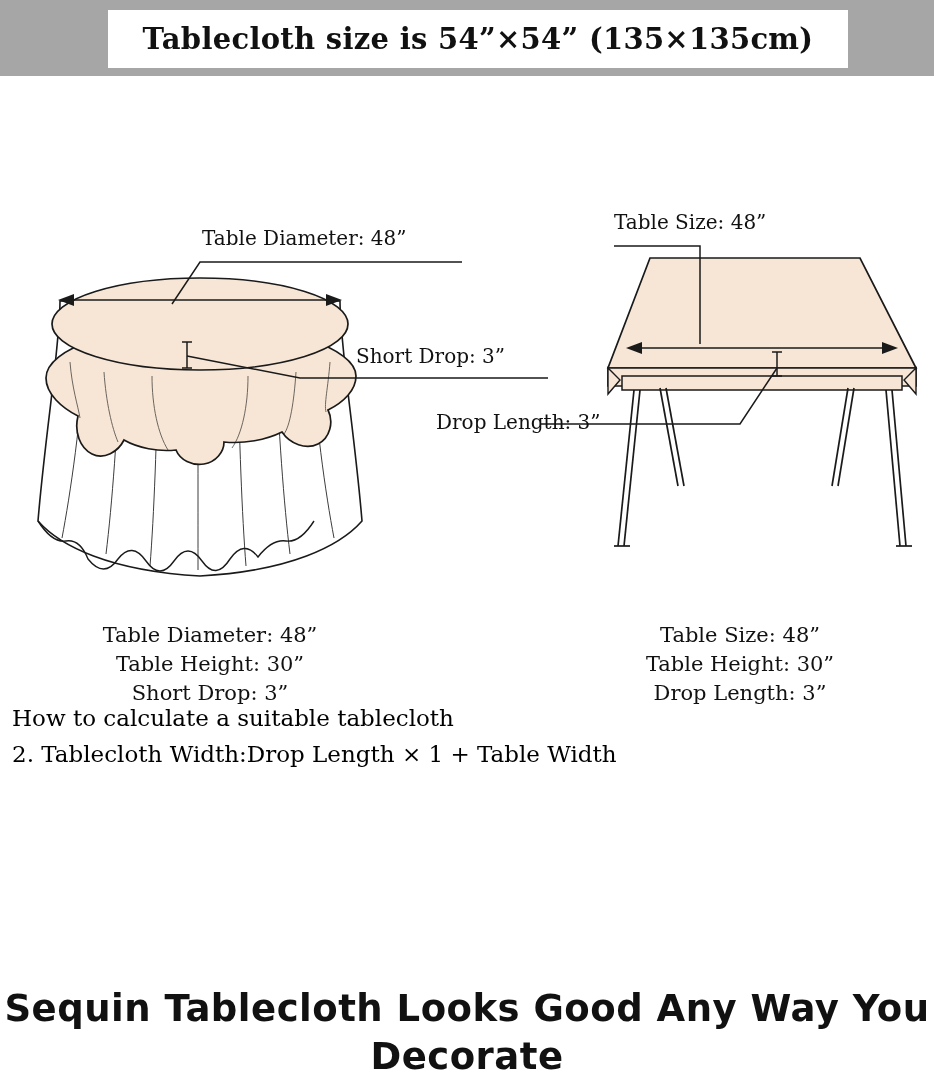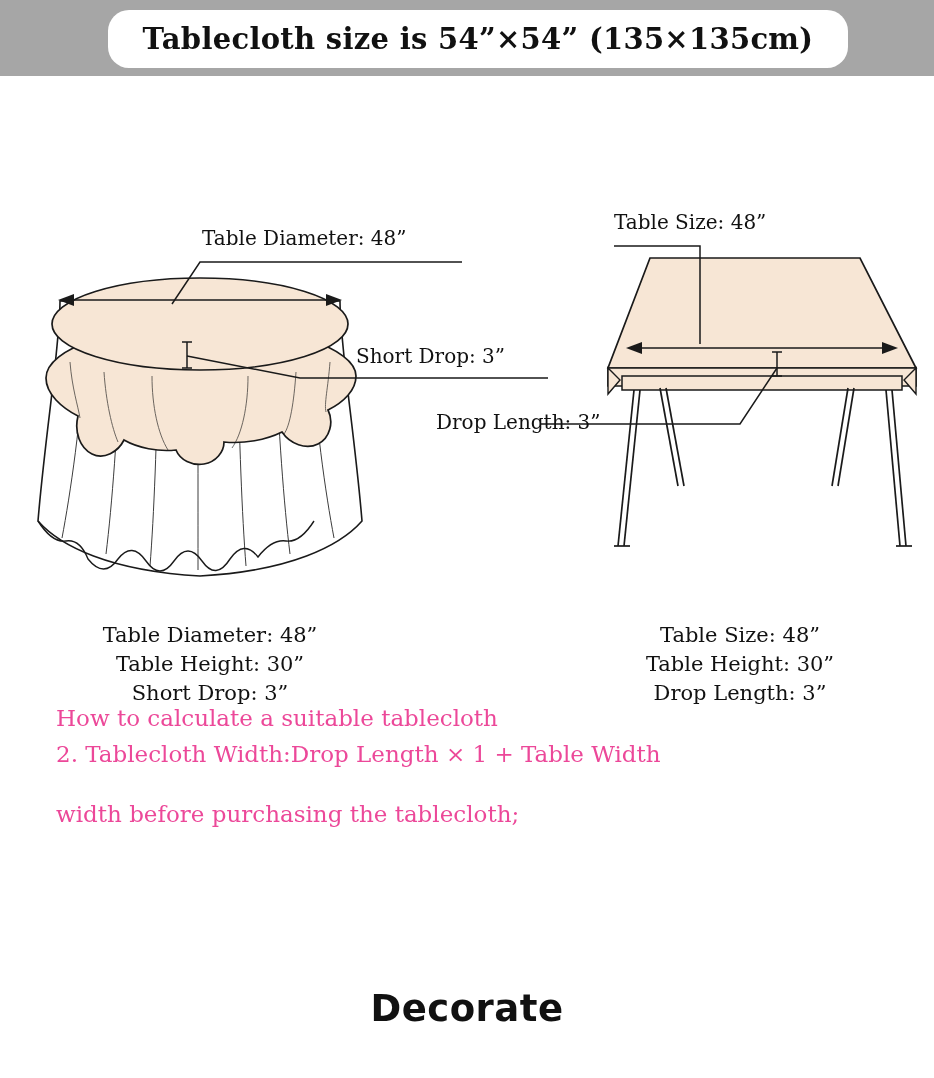--- a/index.html
+++ b/index.html
@@ -28,21 +28,20 @@
   .header-inner {
     position: absolute;
     left: 108px;
     top: 10px;
     width: 740px;
     height: 58px;
     background: #ffffff;
     display: flex;
     align-items: center;
     justify-content: center;
-    border-radius: 21px;
   }
   .header-title {
     font-family: "DejaVu Serif", "Liberation Serif", serif;
     font-size: 29px;
     font-weight: bold;
     letter-spacing: 0.3px;
     color: #111111;
     white-space: nowrap;
   }
 
@@ -90,23 +89,22 @@
   
   .body-text {
     position: absolute;
     left: 12px;
     top: 700px;
     width: 910px;
   }
   .body-line {
     font-size: 23px;
     line-height: 36px;
-    color: #ec4899;
-    white-space: nowrap;
-    margin-left: 44px;
+    color: #000000;
+    white-space: nowrap;
   }
   .body-gap {
     height: 24px;
   }
 
   
   .footer-headline {
     position: absolute;
     left: 0;
     top: 985px;
@@ -256,18 +254,18 @@
     <div>Table Size: 48”</div>
     <div>Table Height: 30”</div>
     <div>Drop Length: 3”</div>
   </div>
 </div>
 
 <div class="body-text">
   <div class="body-line">How to calculate a suitable tablecloth</div>
   <div class="body-line">2. Tablecloth Width:Drop Length × 1 + Table Width</div>
   <div class="body-gap"></div>
-  <div class="body-line">width before purchasing the tablecloth;</div>
 </div>
 
 <div class="footer-headline">
+  <div>Sequin Tablecloth Looks Good Any Way You</div>
   <div>Decorate</div>
 </div>
 
 </body></html>

